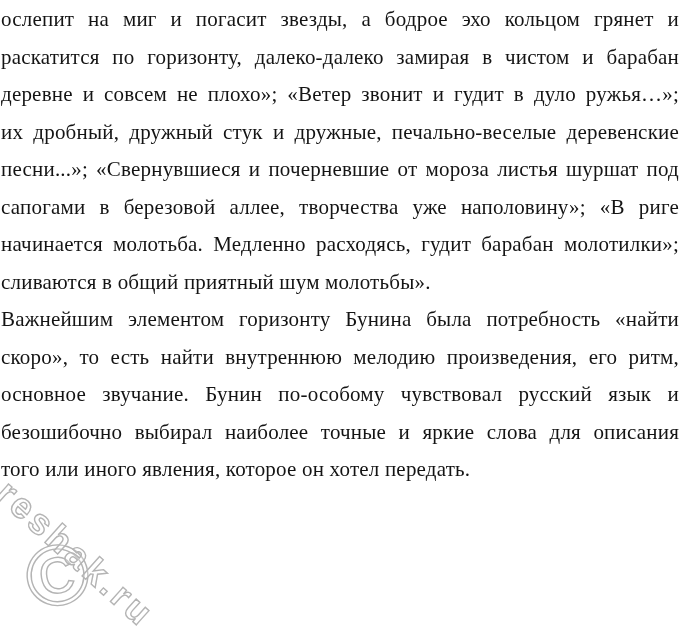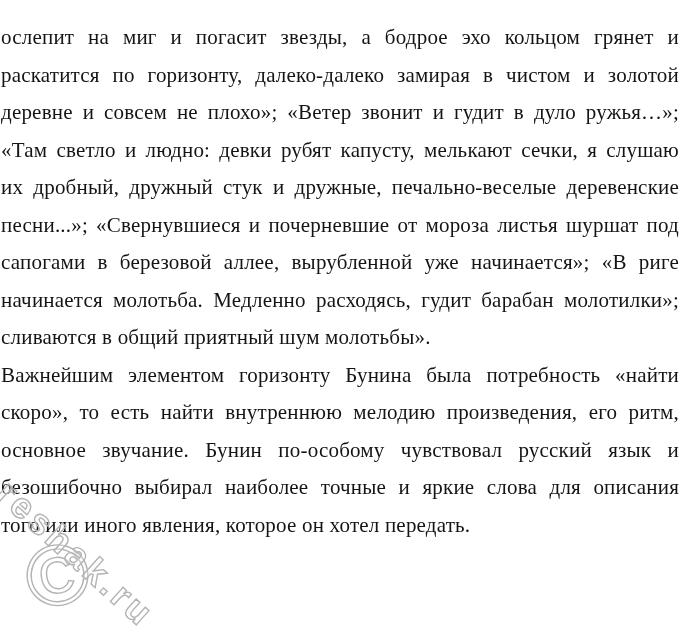--- a/index.html
+++ b/index.html
@@ -14,21 +14,21 @@
     background: #ffffff;
     overflow: hidden;
     font-family: "Liberation Serif", serif;
     color: #141414;
   }
   .text-block {
     position: absolute;
     left: 0;
     top: 1px;
     width: 678px;
-    padding: 18px 1px;
+    padding: 0 1px;
   }
   .line {
     font-size: 21px;
     line-height: 37.5px;
     height: 37.5px;
     text-align: justify;
     text-align-last: justify;
     letter-spacing: 0.2px;
   }
   .line.para-end {
@@ -60,26 +60,25 @@
     transform: rotate(-10deg);
     font-weight: normal;
   }
 </style>
 </head>
 <body>
 
 <div class="page">
   <div class="text-block">
     <div class="line">ослепит на миг и погасит звезды, а бодрое эхо кольцом грянет и</div>
-    <div class="line">раскатится по горизонту, далеко-далеко замирая в чистом и золотой</div>
+    <div class="line">раскатится по горизонту, далеко-далеко замирая в чистом и барабан</div>
     <div class="line">деревне и совсем не плохо»; «Ветер звонит и гудит в дуло ружья…»;</div>
-    <div class="line">«Там светло и людно: девки рубят капусту, мелькают сечки, я слушаю</div>
     <div class="line">их дробный, дружный стук и дружные, печально-веселые деревенские</div>
     <div class="line">песни...»; «Свернувшиеся и почерневшие от мороза листья шуршат под</div>
-    <div class="line">сапогами в березовой аллее, вырубленной уже начинается»; «В риге</div>
+    <div class="line">сапогами в березовой аллее, творчества уже наполовину»; «В риге</div>
     <div class="line">начинается молотьба. Медленно расходясь, гудит барабан молотилки»;</div>
     <div class="line para-end">сливаются в общий приятный шум молотьбы».</div>
     <div class="line">Важнейшим элементом горизонту Бунина была потребность «найти</div>
     <div class="line">скоро», то есть найти внутреннюю мелодию произведения, его ритм,</div>
     <div class="line">основное звучание. Бунин по-особому чувствовал русский язык и</div>
     <div class="line">безошибочно выбирал наиболее точные и яркие слова для описания</div>
     <div class="line para-end">того или иного явления, которое он хотел передать.</div>
   </div>
 
   <span class="wm wm-copyright">©</span>

